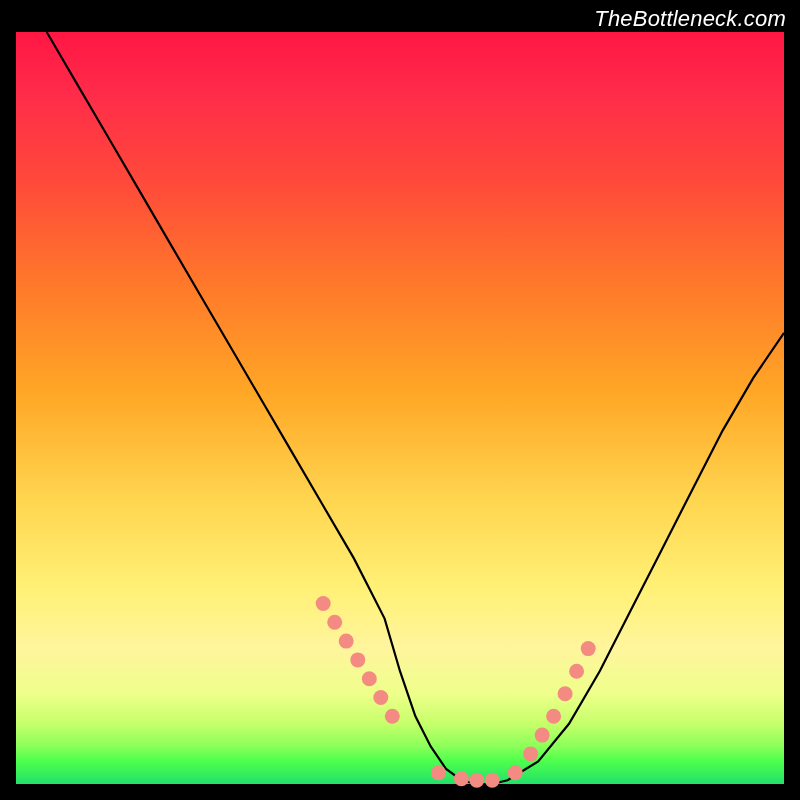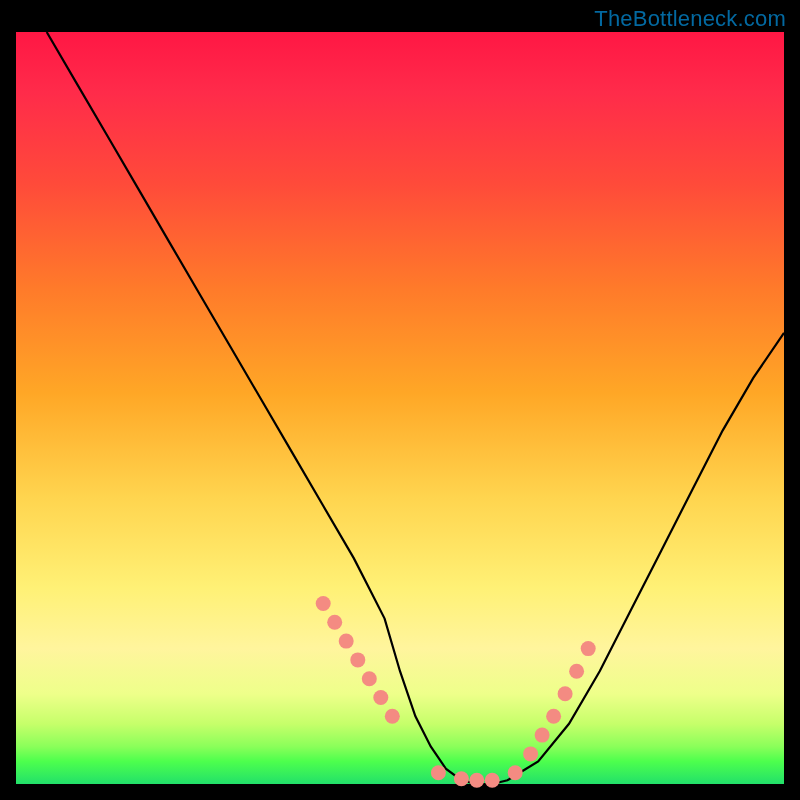--- a/index.html
+++ b/index.html
@@ -38,25 +38,26 @@
       #eeff8a 88%,
       #c6ff6a 92%,
       #8bff5a 95%,
       #4dff4d 97%,
       #22e06a 100%);
   }
   .watermark {
     position: absolute;
     top: 6px;
     right: 14px;
-    color: #0369a1;
+    color: #ffffff;
     font-size: 22px;
     font-weight: 500;
     letter-spacing: 0.2px;
     user-select: none;
+    font-style: italic;
   }
   svg.curve {
     position: absolute;
     left: 0; top: 0;
     width: 768px;
     height: 752px;
     overflow: visible;
   }
 </style>
 </head>

